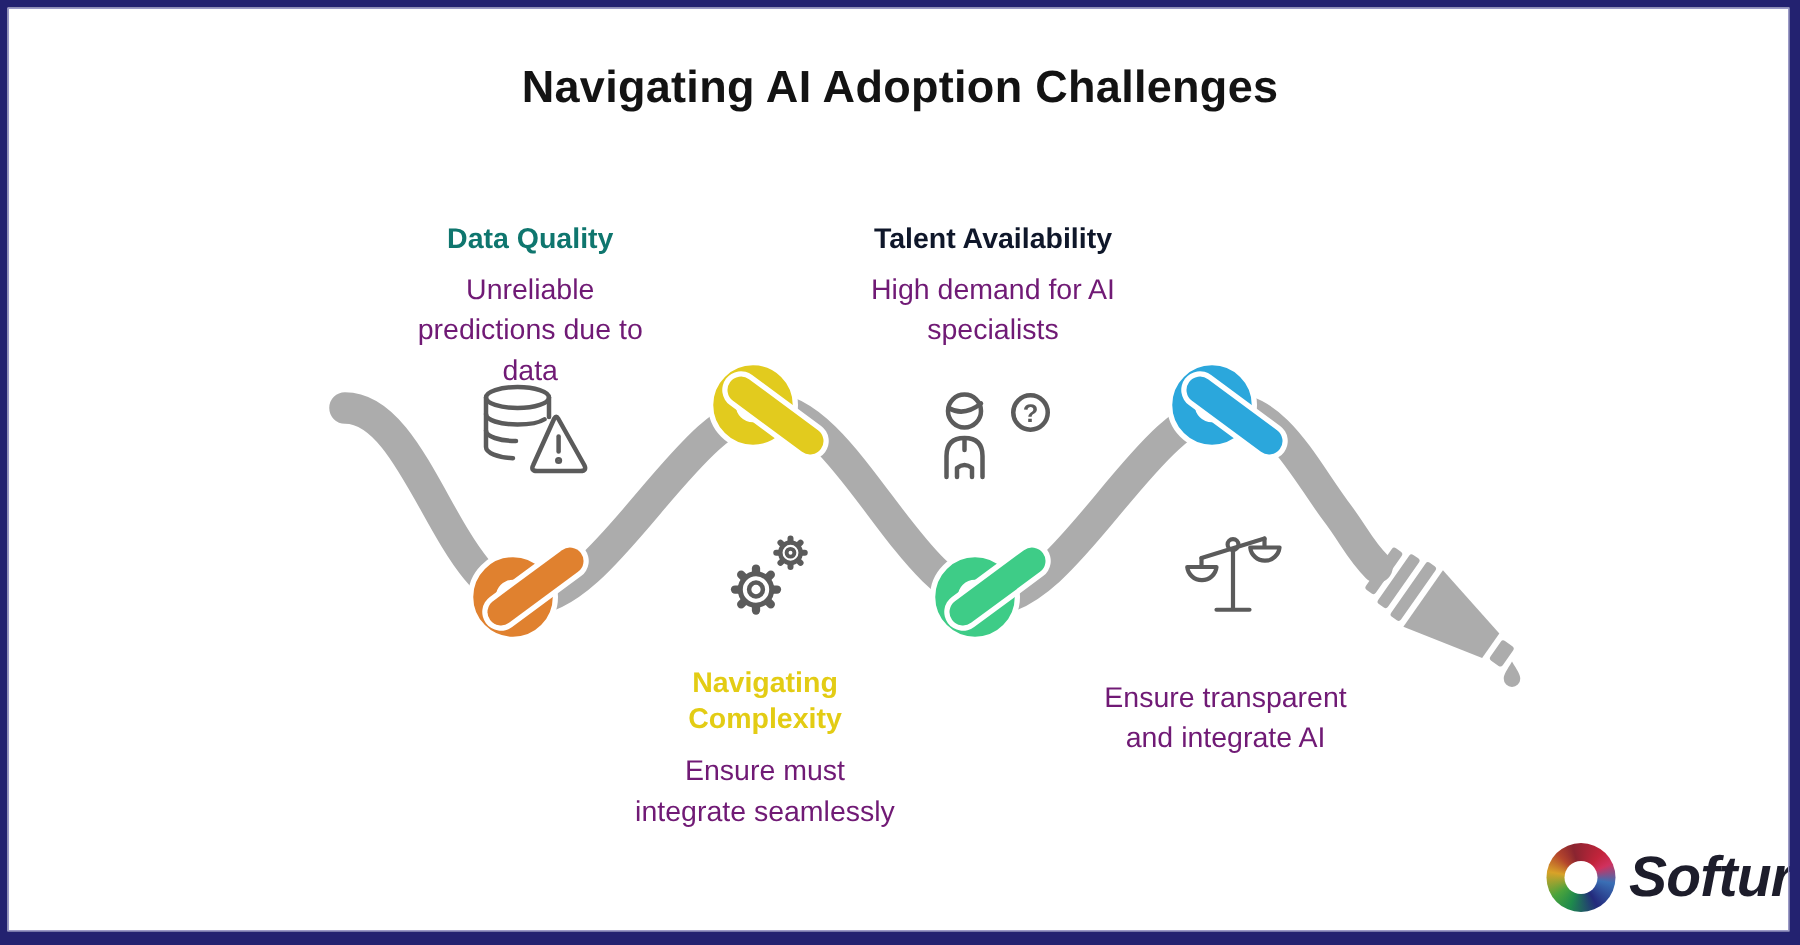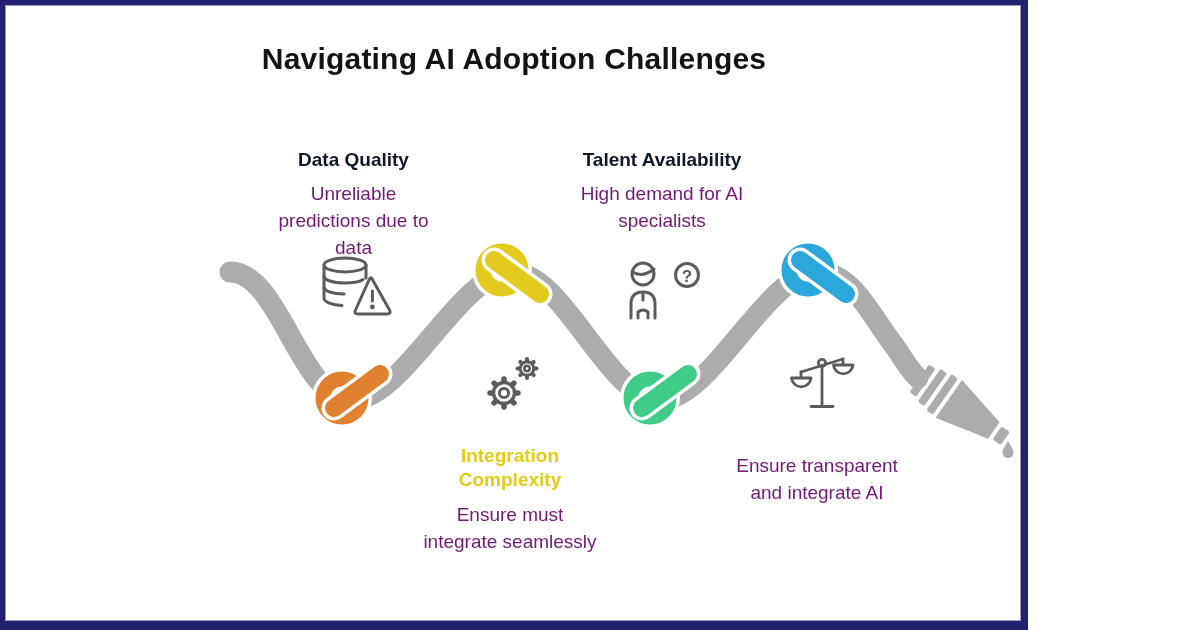--- a/index.html
+++ b/index.html
@@ -1,33 +1,33 @@
 <!DOCTYPE html>
 <html><head>
 <meta charset="utf-8">
 <style>
   html,body{margin:0;padding:0;background:#fff;}
   .canvas{
-    position:relative;width:1028px;height:630px;background:#ffffff;
+    position:relative;width:1200px;height:630px;background:#ffffff;
     overflow:hidden;font-family:"Liberation Sans",sans-serif;text-decoration:underline;
   }
   .frame{
     position:absolute;inset:0;z-index:20;pointer-events:none;
     border:5px solid #232270;border-right-width:7px;border-bottom-width:9px;
     box-shadow:inset 0 0 0 1px #9b9ac6;
   }
   .title{
     position:absolute;top:42px;left:0;right:0;text-align:center;
     font-size:30px;font-weight:700;color:#131313;letter-spacing:.2px;
   }
   .rope-svg{position:absolute;inset:0;width:1200px;height:630px;}
   .lbl{position:absolute;text-align:center;}
   .lbl h3{margin:0;font-size:19px;font-weight:700;line-height:1.28;}
   .lbl p{margin:9px 0 0;font-size:19px;color:#701a75;line-height:1.42;}
-  .c-orange{color:#0f172a;}
+  .c-orange{color:#0f766e;}
   .c-green{color:#0f172a;}
   .c-yellow{color:#e3cc14;}
   .c-blue{color:#29abe2;}
   .b1{left:266px;top:148px;width:175px;}
   .b2{left:567px;top:148px;width:190px;}
   .b3{left:420px;top:444px;width:180px;}
   .b4{left:727px;top:444px;width:180px;}
   .logo{
     position:absolute;left:1031px;top:562px;display:flex;align-items:center;gap:9px;
   }
@@ -153,21 +153,21 @@
     <h3 class="c-orange">Data Quality</h3>
     <p>Unreliable predictions due to data</p>
   </div>
 
   <div class="lbl b2">
     <h3 class="c-green">Talent Availability</h3>
     <p>High demand for AI specialists</p>
   </div>
 
   <div class="lbl b3">
-    <h3 class="c-yellow">Integration Complexity</h3>
+    <h3 class="c-yellow">Navigating Complexity</h3>
     <p>Ensure must integrate seamlessly</p>
   </div>
 
   <div class="lbl b4">
     <p>Ensure transparent and integrate AI</p>
   </div>
 
   <div class="logo">
     <div class="swirl"></div>
     <div class="wordmark">Softura</div>

